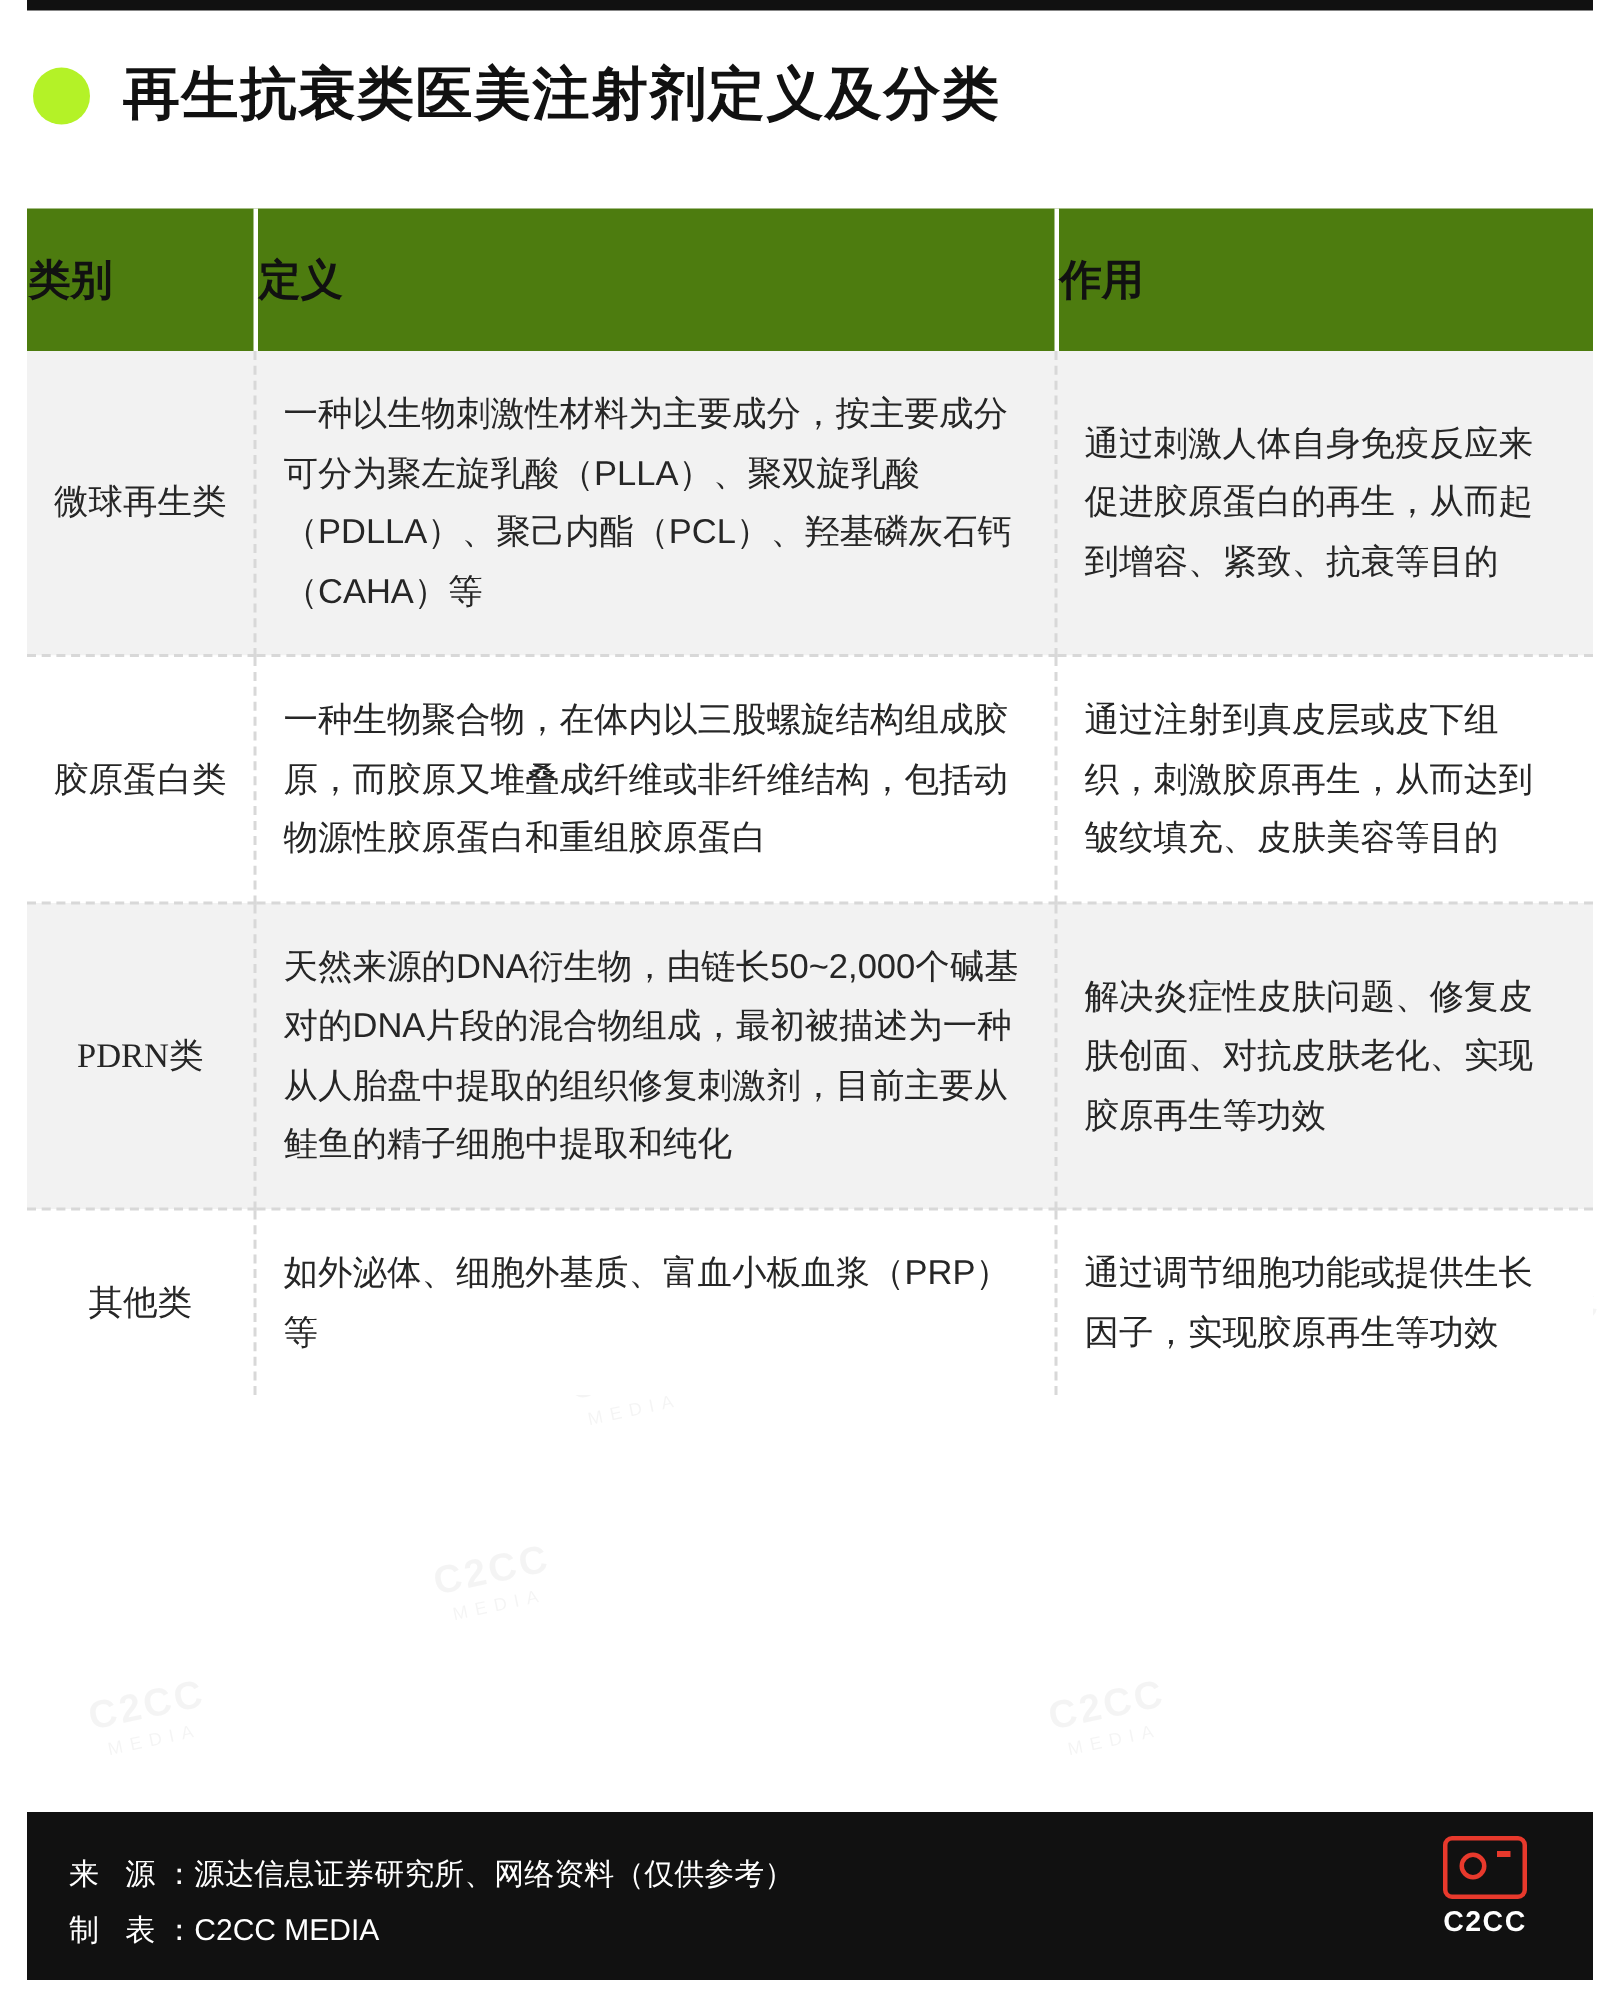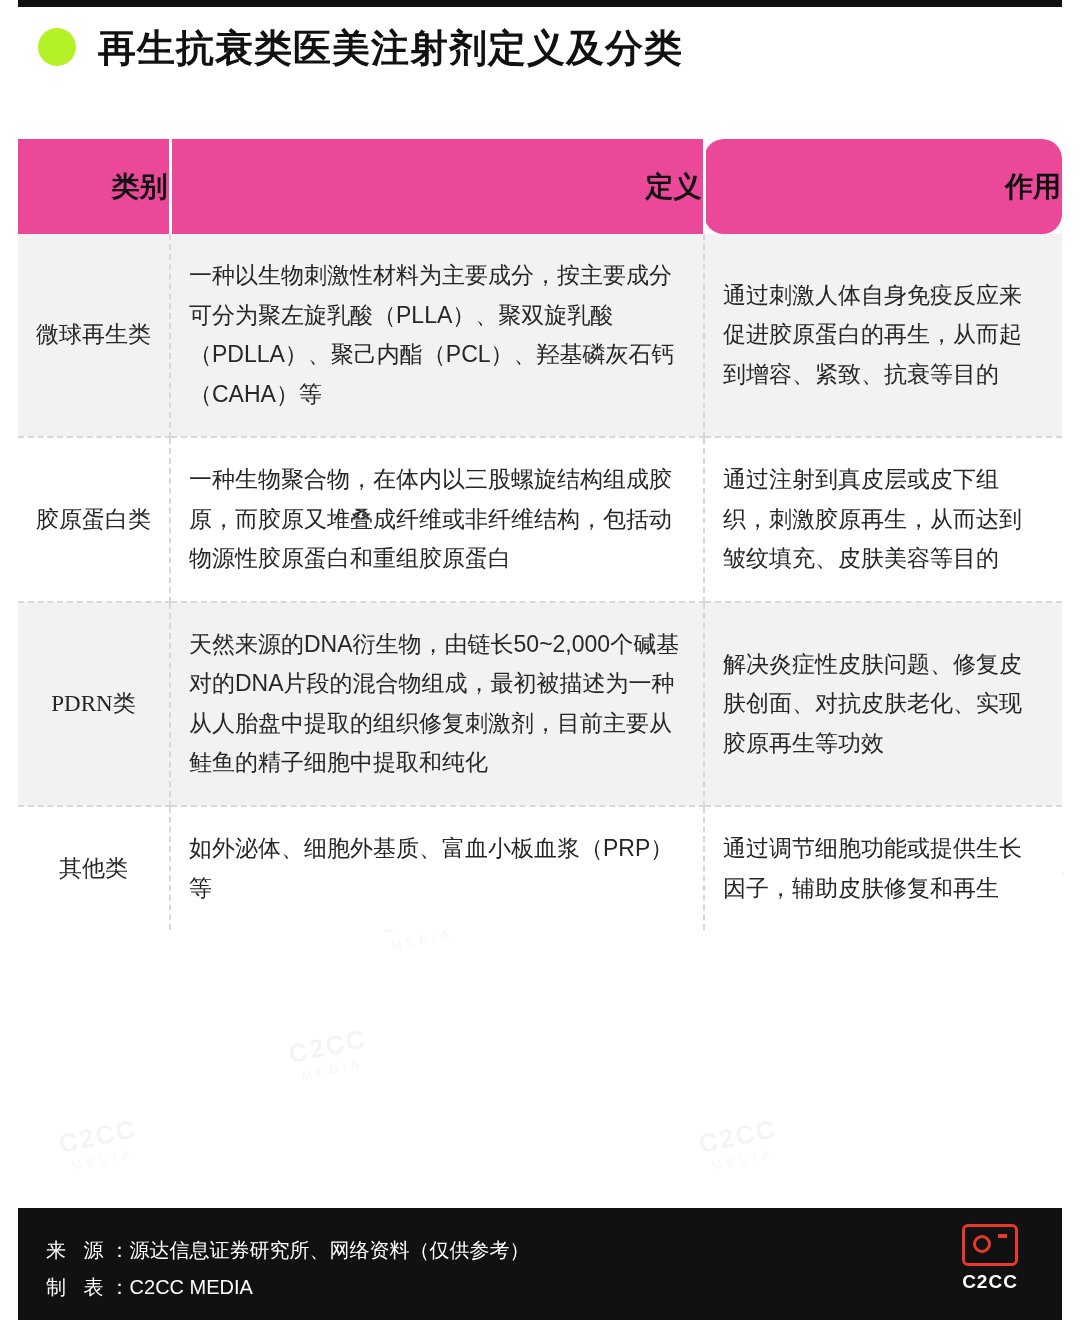--- a/index.html
+++ b/index.html
@@ -24,25 +24,25 @@
     position: absolute;
     top: 0;
     left: 18px;
     width: 1044px;
     height: 7px;
     background: #111111;
   }
   .title-row {
     position: absolute;
     top: 28px;
-    left: 28px;
+    left: 12px;
     width: 1044px;
     height: 72px;
     display: flex;
-    align-items: flex-start;
+    align-items: center;
   }
   .title-dot {
     width: 38px;
     height: 38px;
     border-radius: 50%;
     background: #b4f227;
     margin-left: 10px;
     margin-right: 22px;
     flex: 0 0 auto;
   }
@@ -56,32 +56,31 @@
   }
   table.main-table {
     position: absolute;
     top: 139px;
     left: 18px;
     width: 1044px;
     border-collapse: collapse;
     table-layout: fixed;
   }
   table.main-table th {
-    background: #ec4899;
+    background: #4d7c0f;
     color: #111111;
     font-size: 28px;
     font-weight: bold;
-    text-align: right;
+    text-align: left;
     height: 93px;
     vertical-align: middle;
     border-right: 3px solid #ffffff;
   }
   table.main-table th:last-child {
     border-right: none;
-    border-radius: 20px;
   }
   table.main-table td {
     font-size: 23px;
     color: #262626;
     line-height: 1.72;
     vertical-align: middle;
     padding: 22px 18px;
     border-right: 2px dashed #d8d8d8;
     border-bottom: 2px dashed #d8d8d8;
   }
@@ -244,21 +243,21 @@
         <td class="eff-cell">通过注射到真皮层或皮下组织，刺激胶原再生，从而达到皱纹填充、皮肤美容等目的</td>
       </tr>
       <tr class="row-shaded">
         <td class="cat-cell">PDRN类</td>
         <td class="def-cell">天然来源的DNA衍生物，由链长50~2,000个碱基对的DNA片段的混合物组成，最初被描述为一种从人胎盘中提取的组织修复刺激剂，目前主要从鲑鱼的精子细胞中提取和纯化</td>
         <td class="eff-cell">解决炎症性皮肤问题、修复皮肤创面、对抗皮肤老化、实现胶原再生等功效</td>
       </tr>
       <tr class="row-plain">
         <td class="cat-cell">其他类</td>
         <td class="def-cell">如外泌体、细胞外基质、富血小板血浆（PRP）等</td>
-        <td class="eff-cell">通过调节细胞功能或提供生长因子，辅助皮肤修复和再生</td>
+        <td class="eff-cell">通过调节细胞功能或提供生长因子，实现胶原再生等功效</td>
       </tr>
     </tbody>
   </table>
 
   <div class="footer">
     <div class="footer-line">
       <span class="footer-label">来 源</span><span>：源达信息证券研究所、网络资料（仅供参考）</span>
     </div>
     <div class="footer-line">
       <span class="footer-label">制 表</span><span>：C2CC MEDIA</span>

